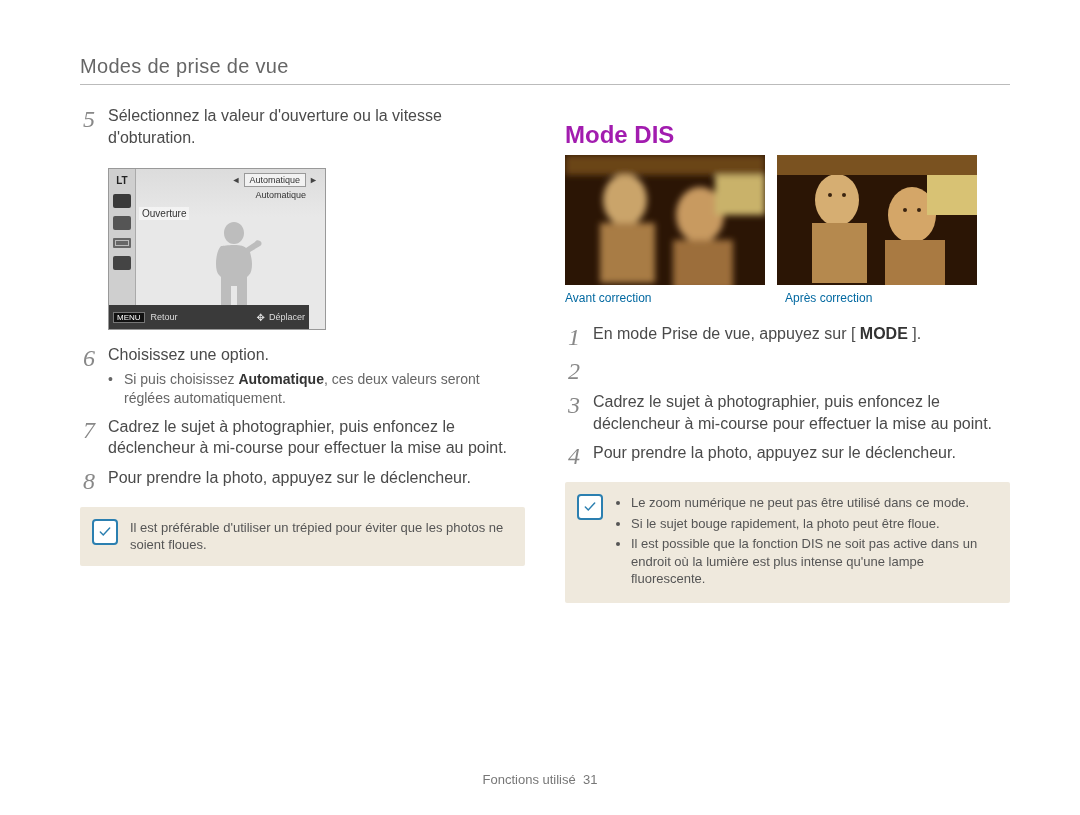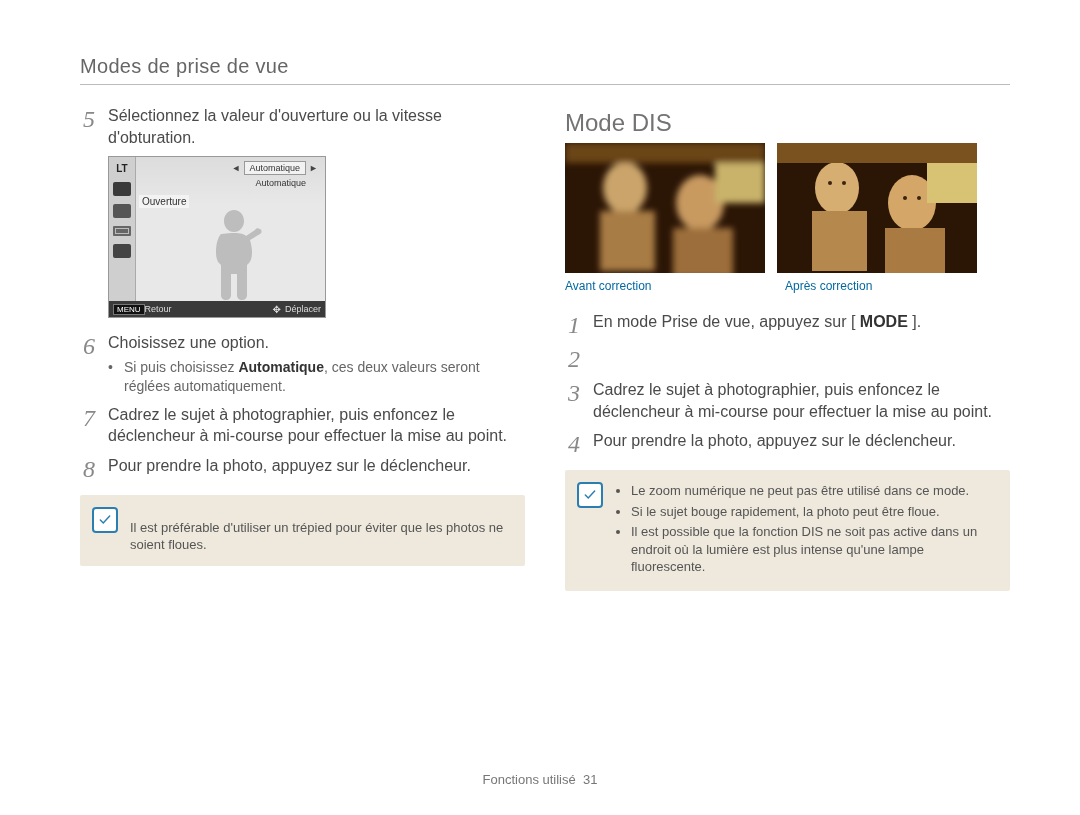--- a/index.html
+++ b/index.html
@@ -54,37 +54,37 @@
   .steptxt { flex: 1; }
   .steptxt .sub {
     font-size: 14px;
     color: #666;
     margin-top: 4px;
     display: flex;
     gap: 6px;
   }
   .bullet { flex: 0 0 10px; }
   .h2-blue {
-    color: #737373;
+    color: #a21caf;
     font-size: 24px;
-    font-weight: 400;
-    margin: 4px 0 6px 0;
+    font-weight: 700;
+    margin: 16px 0 6px 0;
   }
   .para {
     font-size: 16px;
     line-height: 1.35;
     margin-bottom: 14px;
   }
 
   
   .cam-wrap {
     display: flex;
     align-items: flex-start;
     gap: 14px;
-    margin: 8px 0 14px 28px;
+    margin: 20px 0 14px 28px;
   }
   .cam {
     width: 216px;
     height: 160px;
     background: linear-gradient(#dcdcdc,#e8e8e8 30%,#e8e8e8);
     border: 1px solid #999;
     position: relative;
     font-size: 10px;
     color: #333;
   }
@@ -104,22 +104,22 @@
   .cam .row2 { top:20px; }
   .cam .pill {
     background:#f2f2f2; border:1px solid #999; padding:1px 5px; font-size:9px;
   }
   .cam .chev { font-size:9px; padding:0 3px; color:#444;}
   .cam .rowlabel {
     position:absolute; left:30px; top:38px; font-size:10px; background:rgba(255,255,255,.5);
     padding:1px 3px;
   }
   .cam .bottom {
-    position:absolute; left:0; right:0; bottom:0; height:16px; background:#3a3a3a;
-    color:#ddd; display:flex; align-items:center; font-size:9px; padding:0 4px; gap:0;
+    position:absolute; left:0; right:16px; bottom:0; height:24px; background:#3a3a3a;
+    color:#ddd; display:flex; align-items:center; font-size:9px; padding:0 4px; gap:6px;
   }
   .cam .menu { background:#111; color:#fff; border:1px solid #777; padding:0 3px; font-size:8px;}
   .cam .disp { margin-left:auto; display:flex; align-items:center; gap:4px;}
   .cam .silh {
     position:absolute; left:90px; top:45px; width:70px; height:100px;
   }
   .cam .silh svg { width:100%; height:100%; opacity:.55;}
   .callouts {
     display:flex; flex-direction:column; gap:10px; font-size:12px; color:#c66a00;
   }
@@ -137,21 +137,21 @@
     margin-top:14px;
   }
   .note .nicon {
     width:22px; height:22px; border:2px solid #2b7fb0; border-radius:4px;
     color:#2b7fb0; display:flex; align-items:center; justify-content:center;
     font-weight:bold; flex:0 0 22px; background:#fff;
   }
   .nicon svg { width:14px; height:14px; }
   .note ul { margin:0; padding-left:16px; }
   .note ul li { margin-bottom:3px; line-height:1.35;}
-  .note .single { line-height:1.35;margin-top:12px; }
+  .note .single { line-height:1.35; }
 
   
   .photos {
     display:flex; gap:12px; margin-bottom:6px;
   }
   .photo {
     width:200px; height:130px; background:#2a1a0a; position:relative; overflow:hidden;
   }
   .photo svg { width:100%; height:100%; display:block;}
   .caplabels {

